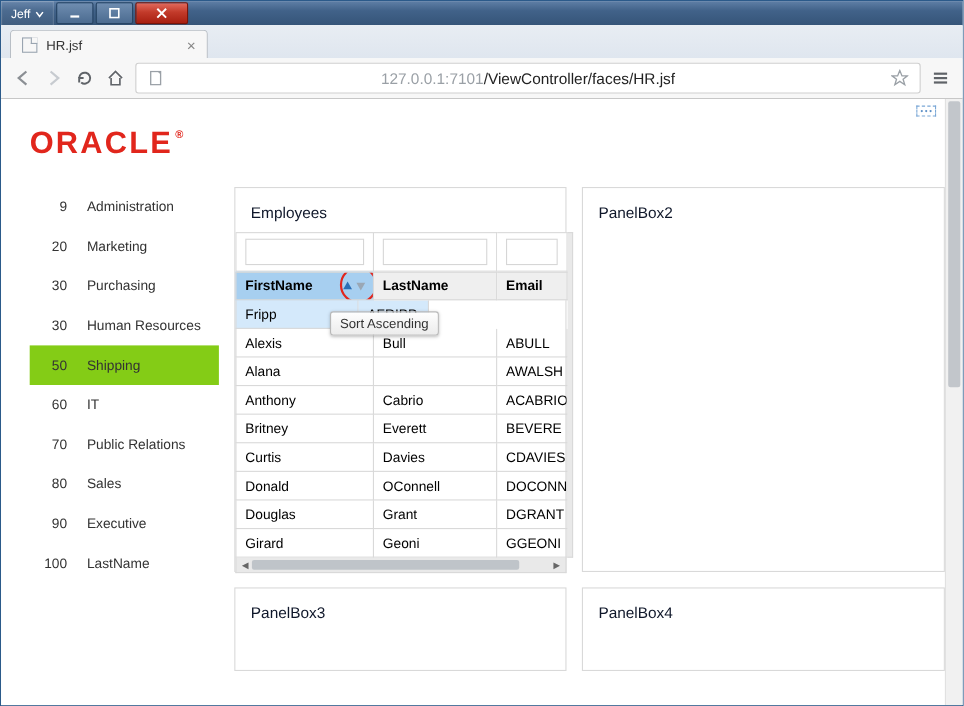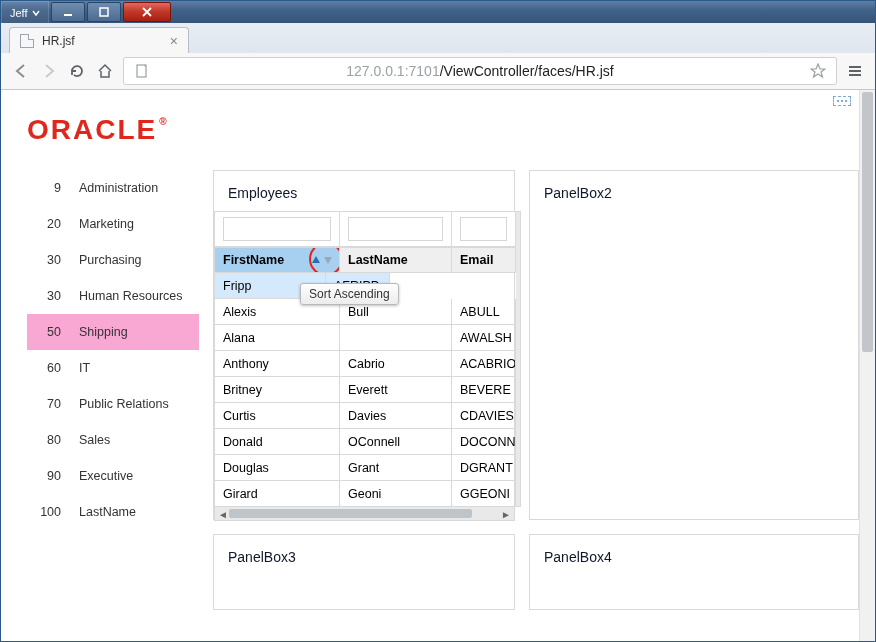--- a/index.html
+++ b/index.html
@@ -151,21 +151,21 @@
   }
   .sidebar-item{
     display:flex; align-items:center;
     height:36px;
     padding-left:12px;
     font-size:12.5px;
     color:#333;
     gap:18px;
   }
   .sidebar-item.selected{
-    background:#f9a8d4;
+    background:#84cc16;
   }
   .sidebar-item .idx{ width:22px; text-align:right; color:#333; }
   .sidebar-item .lbl{ }
   .right-grid{
     flex:1;
     display:grid;
     grid-template-columns: 302px 1fr;
     grid-template-rows: 350px 1fr;
     gap:14px;
   }

